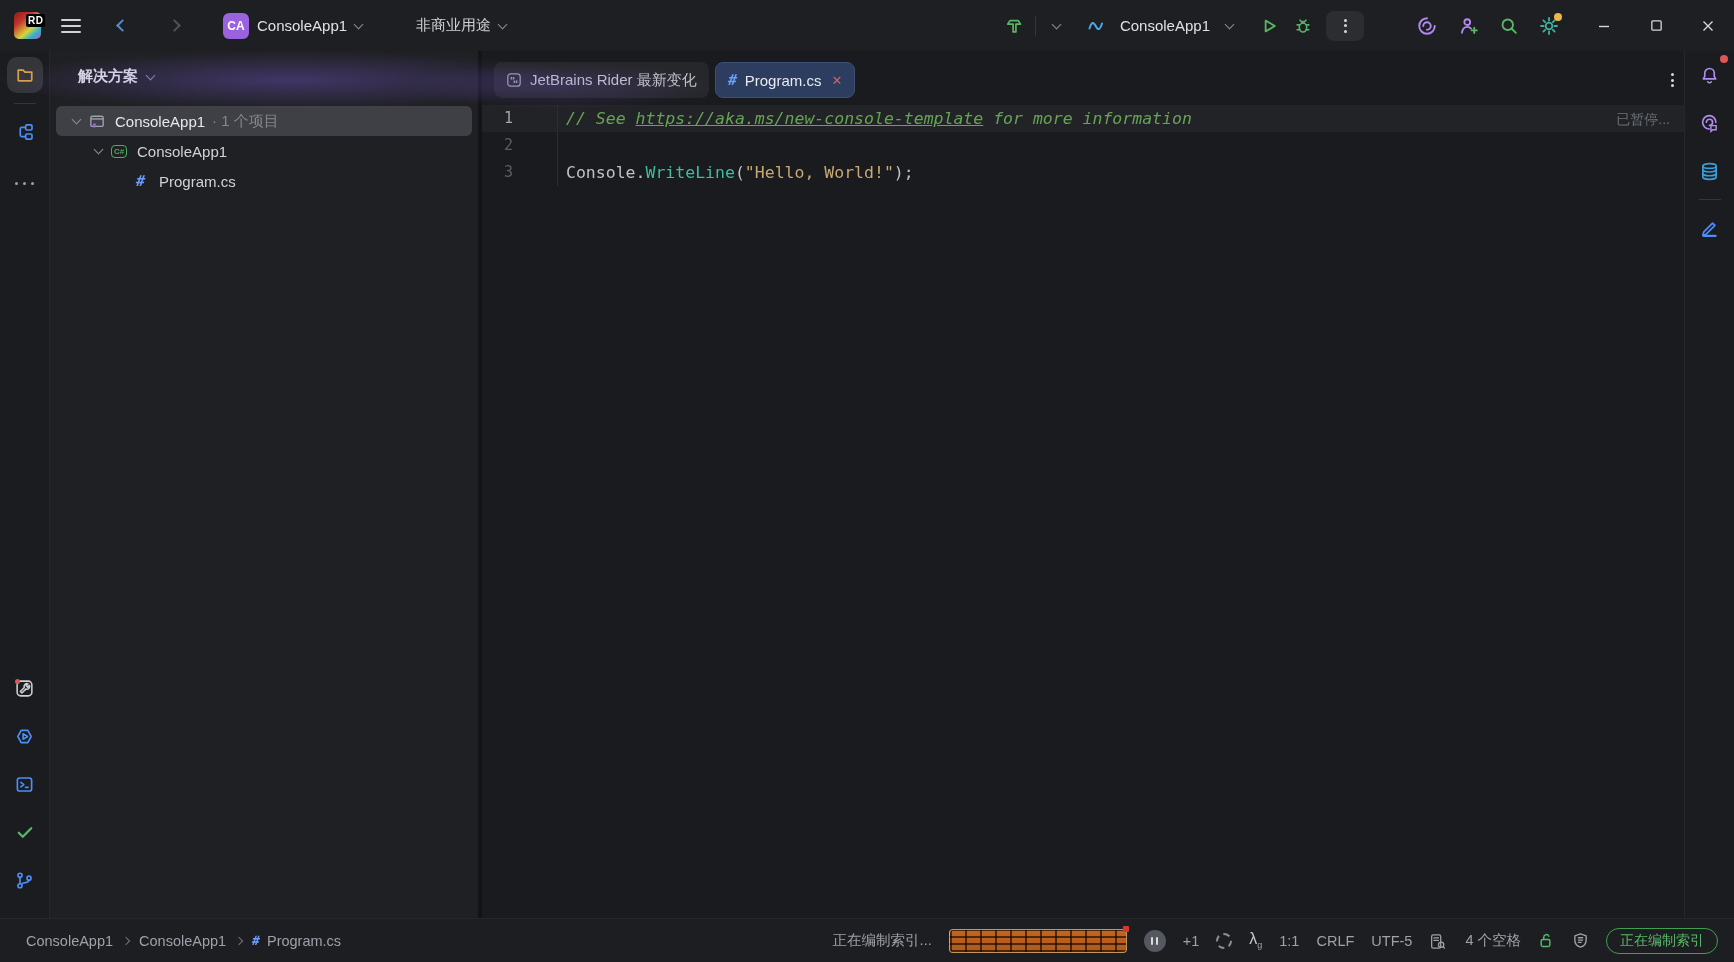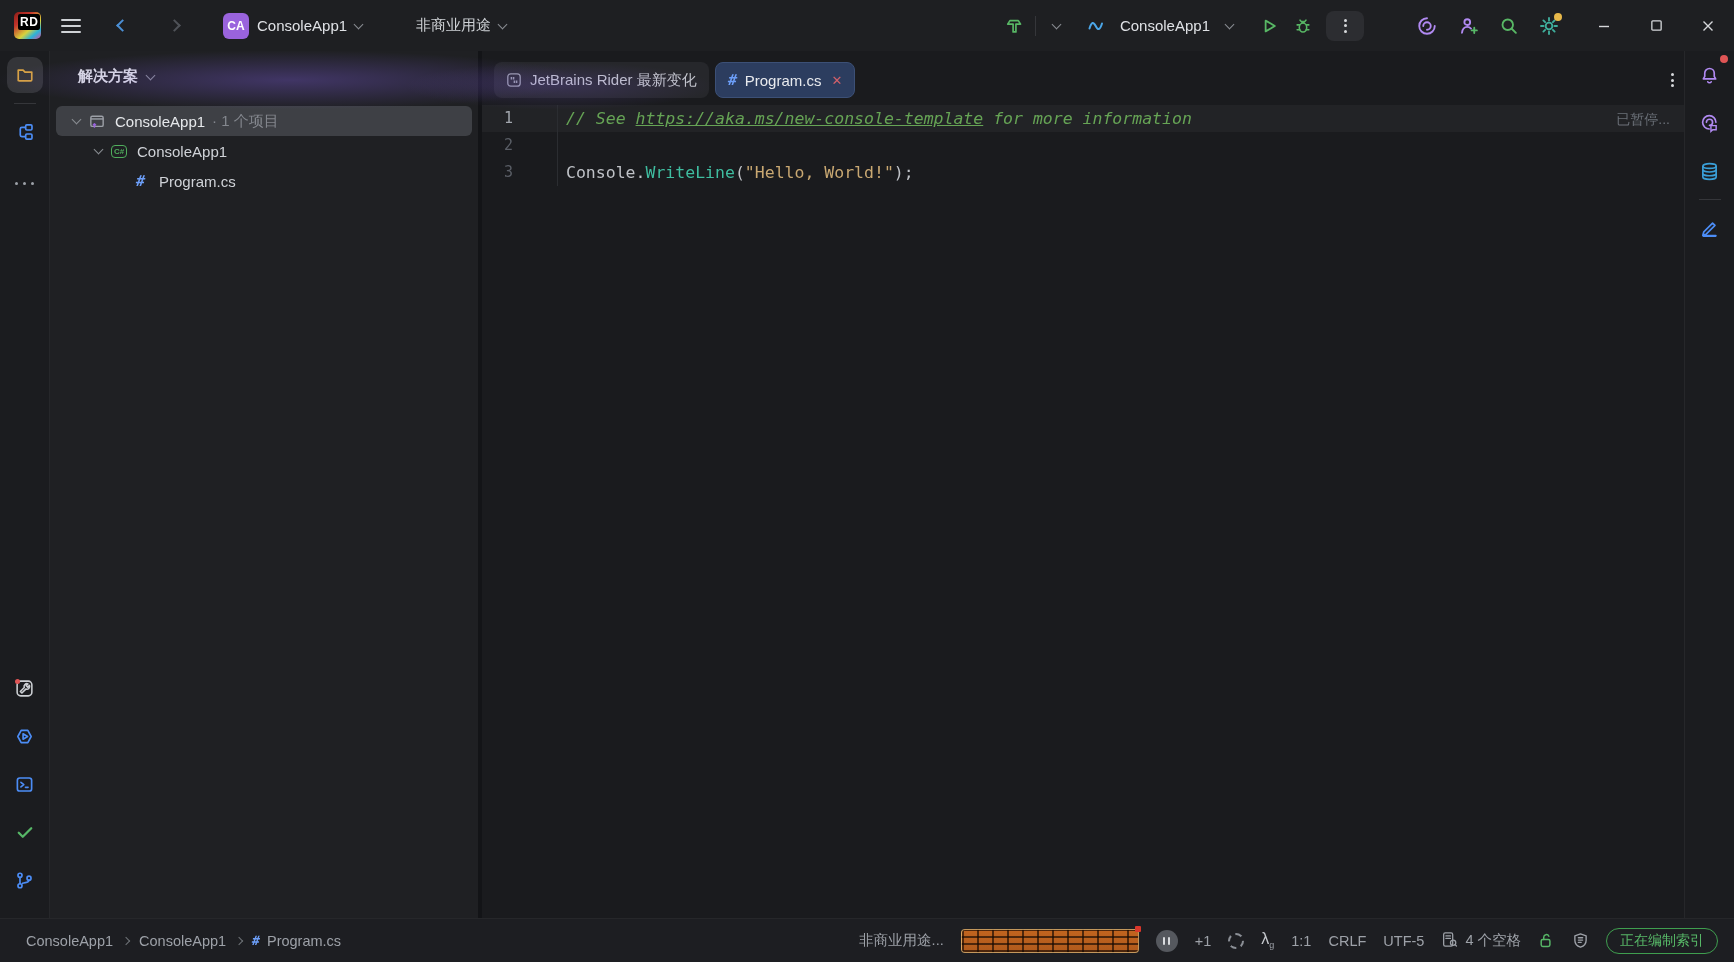--- a/index.html
+++ b/index.html
@@ -5,21 +5,21 @@
   * { margin:0; padding:0; box-sizing:border-box; }
   html,body { background:#111215; }
   body { font-family:"Liberation Sans", sans-serif; }
   .window { position:relative; width:1734px; height:962px; background:#1e1f22; color:#ced0d6; overflow:hidden; }
 
   
   .titlebar { position:relative; z-index:10; display:flex; align-items:center; height:51px; padding-left:14px; background:#1e1f22; }
   .tb-left { display:flex; align-items:center; }
   .logo { width:27px; height:27px; border-radius:5px; position:relative; margin-right:20px;
           background:linear-gradient(140deg,#8c1d18 0%,#c3342b 30%,#d8d23c 62%,#2bb3d8 80%,#d84b9e 100%); }
-  .logo .rd { position:absolute; left:4px; top:2px; background:#000; color:#fff; font-size:12px; font-weight:bold; padding:1px 2px; border-radius:2px; letter-spacing:.5px; }
+  .logo .rd { position:absolute; left:12px; top:2px; background:#000; color:#fff; font-size:10px; font-weight:bold; padding:1px 2px; border-radius:2px; letter-spacing:.5px; }
   .burger { width:20px; margin-right:28px; cursor:pointer; }
   .burger i { display:block; height:2px; background:#cfd2d6; border-radius:1px; margin:4px 0; }
   .navbtn { width:26px; height:26px; display:flex; align-items:center; justify-content:center; margin-right:26px; border-radius:6px; }
   .nav-chev { width:9px; height:9px; border-left:2.2px solid currentColor; border-bottom:2.2px solid currentColor; transform:rotate(45deg); }
   .nav-chev.fwd { transform:rotate(-135deg); }
   .back { color:#4b8fd6; } .fwd { color:#4f5258; }
   .chipbtn { display:flex; align-items:center; gap:8px; padding:5px 10px; border-radius:8px; color:#dfe1e5; font-size:15px; }
   .avatar { width:26px; height:26px; border-radius:6px; background:#9a63dd; color:#fff; font-size:12px; font-weight:bold; display:flex; align-items:center; justify-content:center; }
   .chev { width:7px; height:7px; border-right:1.6px solid #8a8d93; border-bottom:1.6px solid #8a8d93; transform:rotate(45deg); margin-top:-3px; }
   .chev.right { transform:rotate(-45deg); margin-top:0; }
@@ -410,35 +410,35 @@
           <span>ConsoleApp1</span>
         </span>
       <span class="crumb-sep"></span>
       <span class="crumb">
           <span class="sharp" style="font-size:13px">#</span>
           <span>Program.cs</span>
         </span>
     </div>
 
     <div class="sb-right">
-      <span>非商业用途...</span>
+      <span>正在编制索引...</span>
       <span class="brickbar">
           <span class="brick-flag"></span>
         </span>
       <span class="pausebtn">
           <i></i>
           <i></i>
         </span>
       <span>+1</span>
       <span class="spinner"></span>
       <span class="lambda"><span>λ</span><sub>g</sub></span>
       <span>1:1</span>
       <span>CRLF</span>
       <span>UTF-5</span>
-      <span style="display:flex;align-items:flex-start;gap:7px">
+      <span style="display:flex;align-items:flex-end;gap:19px">
         <svg width="17" height="17" viewBox="0 0 16 16" fill="none" stroke="#9da1a8" stroke-width="1.2" stroke-linecap="round">
             <rect x="2.5" y="1.8" width="8.5" height="12.4" rx="1.5"></rect>
             <path d="M4.6 4.6h4.3M4.6 7h4.3"></path>
             <circle cx="11.4" cy="11" r="2.5"></circle>
             <path d="M13.2 12.8l1.3 1.3"></path>
           </svg>
         <span>4 个空格</span>
       </span>
       <span class="ico" style="color:#57b767">
         <svg width="17" height="17" viewBox="0 0 16 16" fill="none" stroke="currentColor" stroke-width="1.4" stroke-linecap="round">

